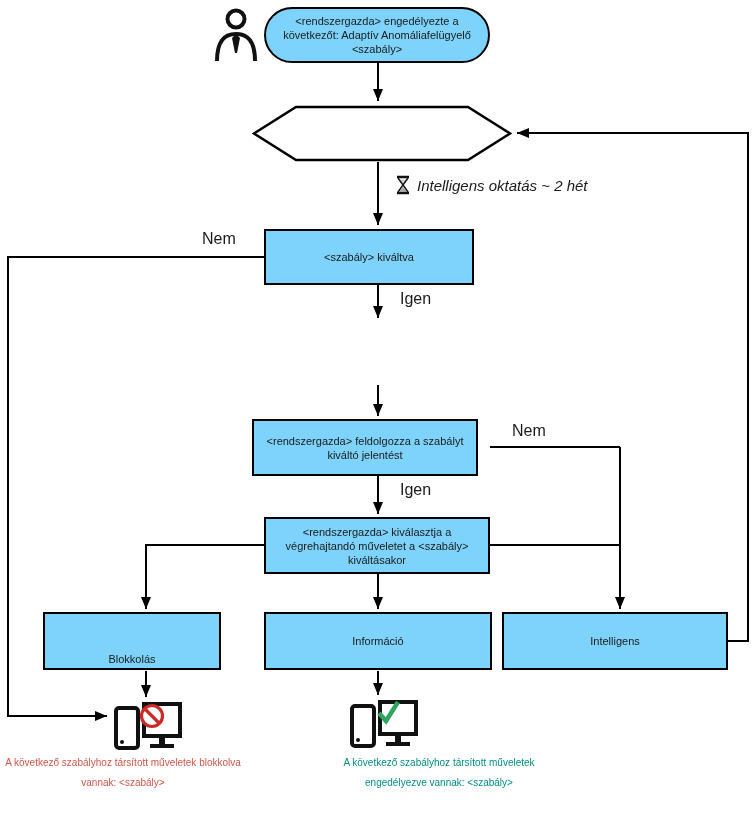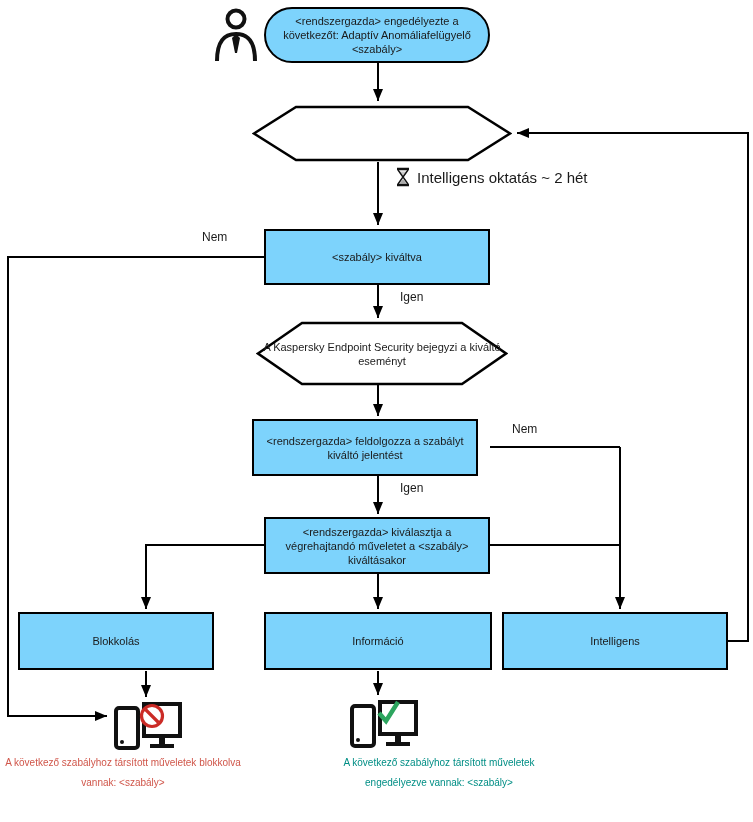--- a/index.html
+++ b/index.html
@@ -12,21 +12,21 @@
     position:absolute;z-index:2;display:flex;align-items:center;justify-content:center;
     text-align:center;font-size:11px;line-height:14px;background:#7dd3fc;
     border:2.5px solid #000;box-sizing:border-box;padding:2px 6px;color:#1a1a1a;
   }
   .stadium{border-radius:28px;border-width:2px;}
   .hexwrap{border:none;background:transparent;padding:0;}
   .hexwrap svg{position:absolute;left:0;top:0;}
   .hexwrap .hextext{position:relative;z-index:3;display:block;width:100%;}
   .nowrap{white-space:nowrap;}
   .branch-label{
-    position:absolute;z-index:3;font-size:12px;color:#1a1a1a;background:#fff;padding:0 2px;
+    position:absolute;z-index:3;font-size:16px;color:#1a1a1a;background:#fff;padding:0 2px;
   }
   .duration{
     position:absolute;z-index:3;display:flex;align-items:center;gap:6px;
     font-size:15px;color:#1a1a1a;background:#fff;padding:0 2px;
   }
   .iconwrap{position:absolute;z-index:3;}
   .result-text{
     position:absolute;z-index:3;text-align:center;font-size:10px;line-height:20px;
   }
   .result-blocked{color:var(--blocked-text,#d0564a);}
@@ -72,55 +72,49 @@
   <div class="node stadium" style="left:264px;top:7px;width:226px;height:56px;">
     <span>&lt;rendszergazda&gt; engedélyezte a következőt: Adaptív Anomáliafelügyelő &lt;szabály&gt;</span>
   </div>
 
   <div class="node hexwrap" style="left:252px;top:105px;width:260px;height:57px;">
     <svg width="260" height="57" viewBox="0 0 260 57">
       <polygon points="2,28.5 44,2 216,2 258,28.5 216,55 44,55" fill="#fff" stroke="#000" stroke-width="2.5"></polygon>
     </svg>
   </div>
 
-  <div class="duration" style="left:393px;top:167px;">
+  <div class="duration" style="left:393px;top:175px;font-style:italic;">
     <svg width="16" height="20" viewBox="0 0 16 20">
       <path d="M4.5,16.5 L11.5,16.5 L8,12 Z" fill="#aaa"></path>
       <path d="M4,4.5 L12,4.5 L8,9.5 Z" fill="#ccc"></path>
       <path d="M3,3 L8,10 L3,17 M13,3 L8,10 L13,17" fill="none" stroke="#111" stroke-width="1.4"></path>
       <path d="M2,2 L14,2 M2,18 L14,18" stroke="#111" stroke-width="2.4"></path>
     </svg>
     <span>Intelligens oktatás ~ 2 hét</span>
   </div>
 
-  <div class="node" style="left:264px;top:229px;width:226px;height:56px;">
+  <div class="node" style="left:264px;top:229px;width:210px;height:56px;">
     <span>&lt;szabály&gt; kiváltva</span>
   </div>
 
   <div class="branch-label" style="left:200px;top:230px;">Nem</div>
   <div class="branch-label" style="left:398px;top:290px;">Igen</div>
   <div class="branch-label" style="left:510px;top:422px;">Nem</div>
   <div class="branch-label" style="left:398px;top:481px;">Igen</div>
 
-  <div class="node hexwrap" style="left:256px;top:321px;width:252px;height:65px;">
-    <svg width="252" height="65" viewBox="0 0 252 65">
-      <polygon points="2,32.5 46,2 206,2 250,32.5 206,63 46,63" fill="#fff" stroke="#000" stroke-width="2.5"></polygon>
-    </svg>
-    <span class="hextext">A Kaspersky Endpoint Security bejegyzi a kiváltó eseményt</span>
-  </div>
 
   <div class="node" style="left:252px;top:419px;width:226px;height:57px;">
     <span>&lt;rendszergazda&gt; feldolgozza a szabályt kiváltó jelentést</span>
   </div>
 
   <div class="node" style="left:264px;top:517px;width:226px;height:57px;">
     <span>&lt;rendszergazda&gt; kiválasztja a végrehajtandó műveletet a &lt;szabály&gt; kiváltásakor</span>
   </div>
 
-  <div class="node" style="left:18px;top:612px;width:196px;height:58px;">
+  <div class="node" style="left:43px;top:612px;width:178px;height:58px;align-items:flex-end;">
     <span>Blokkolás</span>
   </div>
   <div class="node" style="left:264px;top:612px;width:228px;height:58px;">
     <span>Információ</span>
   </div>
   <div class="node" style="left:502px;top:612px;width:226px;height:58px;justify-content:center;">
     <span>Intelligens</span>
   </div>
 
   <div class="iconwrap" style="left:112px;top:700px;width:72px;height:52px;">

